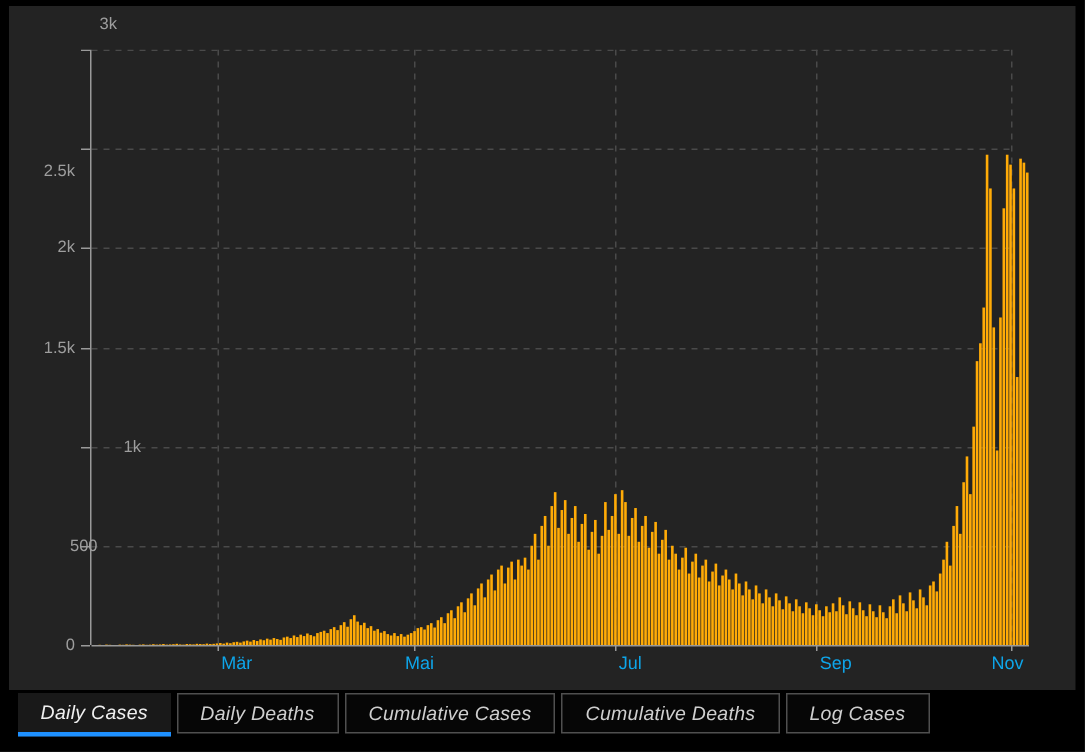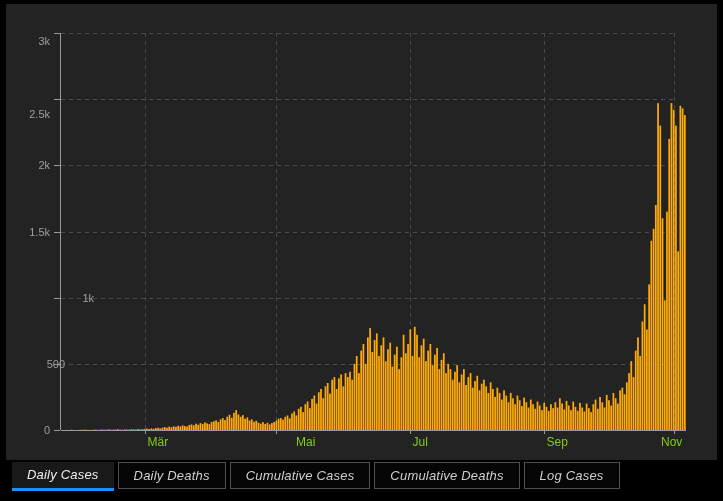--- a/index.html
+++ b/index.html
@@ -10,21 +10,21 @@
   #panel{
     position:absolute;left:6px;top:4px;width:711px;height:456px;
     background:#232323;
   }
   #chart-svg{position:absolute;left:46px;top:29px;}
   .ylab{
     position:absolute;left:0;width:44px;text-align:right;
     color:#9e9e9e;font-size:11px;line-height:14px;height:14px;
   }
   .xlab{
-    position:absolute;top:431px;color:#84cc16;font-size:12px;white-space:nowrap;
+    position:absolute;top:431px;color:#0ea5e9;font-size:12px;white-space:nowrap;
   }
   #tabbar{
     position:absolute;left:12px;top:462px;display:flex;gap:4px;align-items:flex-start;
   }
   .tab{
     height:25px;line-height:25px;padding:0 15px;font-size:13px;letter-spacing:.2px;
     color:#cfcfcf;background:#060606;border:1px solid #4f4f4f;cursor:pointer;
     white-space:nowrap;user-select:none;font-style:italic;
   }
   .tab.active{
@@ -339,25 +339,25 @@
         <rect x="631.97" y="82.05" width="1.74" height="314.95" fill="#ffab07"></rect>
       </g>
     </svg>
   <div id="y-labels">
       <div class="ylab" style="top: 419px;">0</div>
       <div class="ylab" style="top: 352.833px; padding-left: 15px;">500</div>
       <div class="ylab" style="top: 286.667px; padding-left: 44px;">1k</div>
       <div class="ylab" style="top: 220.5px;">1.5k</div>
       <div class="ylab" style="top: 154.333px;">2k</div>
       <div class="ylab" style="top: 88.1667px; margin-top: 15px;">2.5k</div>
-      <div class="ylab" style="top: 30px;">3k</div>
+      <div class="ylab" style="top: 5px; padding-left: 28px;">3k</div>
     </div>
   <div id="x-labels">
       <div class="xlab" style="left: 141.5px;">Mär</div>
-      <div class="xlab" style="left: 290px;">Mai</div>
+      <div class="xlab" style="left: 264px;">Mai</div>
       <div class="xlab" style="left: 406.5px;">Jul</div>
       <div class="xlab" style="left: 540.5px;">Sep</div>
       <div class="xlab" style="left: 655px; text-align: center;">Nov</div>
     </div>
 </div>
 
 <div id="tabbar">
     <div class="tab active" style="border-bottom-color: rgb(30, 144, 255);">Daily Cases</div>
     <div class="tab">Daily Deaths</div>
     <div class="tab">Cumulative Cases</div>

